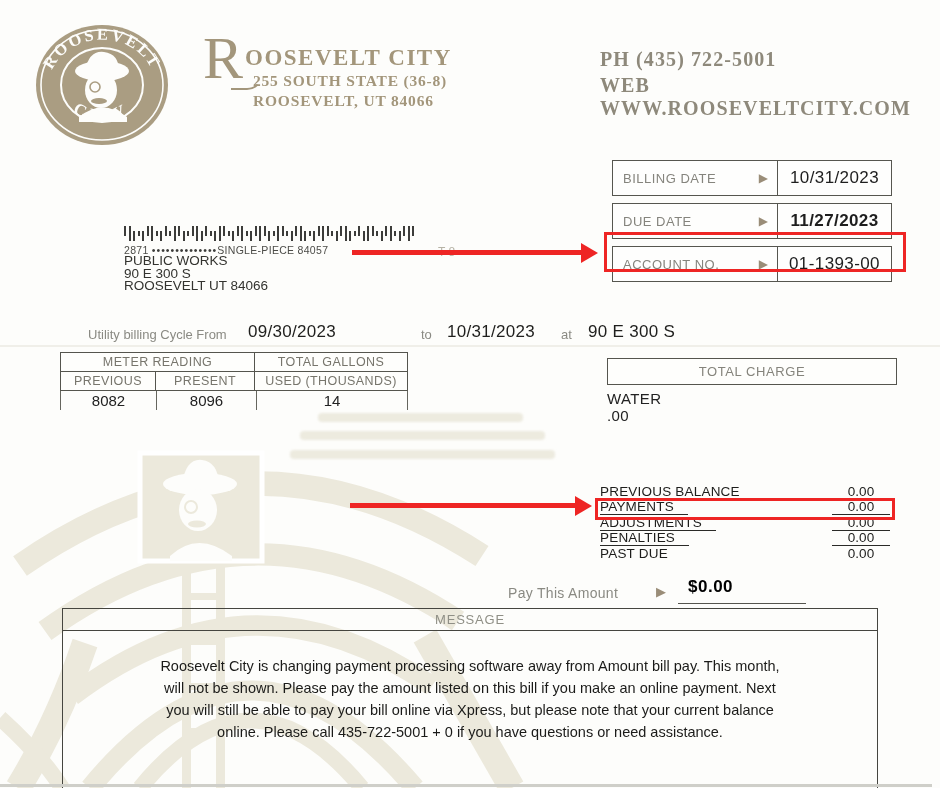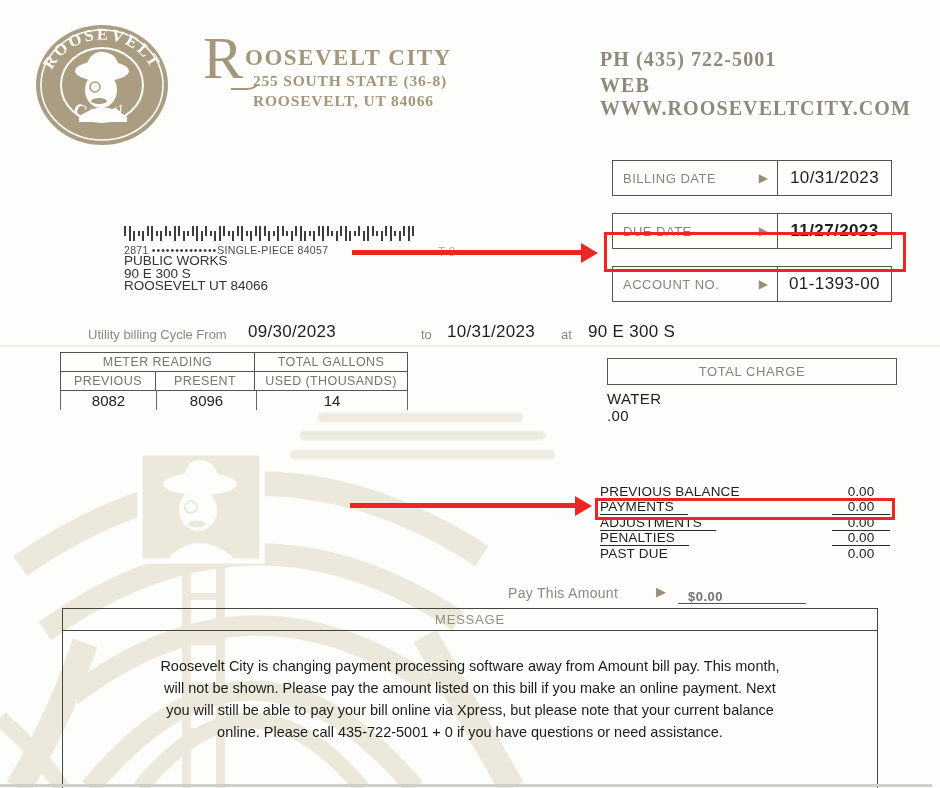--- a/index.html
+++ b/index.html
@@ -17,21 +17,21 @@
   
   .logo{left:35px;top:24px;width:134px;height:122px;z-index:2;}
   .brand-r{left:203px;top:28px;font-family:"Liberation Serif",serif;font-size:60px;line-height:60px;color:#a3967b;z-index:2;}
   .r-tail{left:231px;top:74px;width:30px;height:14px;border-bottom:2.5px solid #a3967b;border-right:2px solid transparent;border-radius:0 0 18px 0;z-index:2;}
   .brand-name{left:245px;top:45px;font-family:"Liberation Serif",serif;font-weight:bold;font-size:23px;letter-spacing:1.5px;color:#a3967b;z-index:2;}
   .brand-line{font-family:"Liberation Serif",serif;font-weight:bold;font-size:15.5px;letter-spacing:.8px;color:#a3967b;z-index:2;}
   .contact-line{font-family:"Liberation Serif",serif;font-weight:bold;font-size:20px;letter-spacing:1.1px;color:#8e897b;z-index:2;}
 
   
   .bill-table{left:612px;top:160px;width:280px;z-index:2;}
-  .bill-row{display:flex;height:34px;border:1.5px solid #56564f;margin-bottom:17px;background:rgba(255,255,255,.55);}
+  .bill-row{display:flex;height:34px;border:1.5px solid #56564f;margin-bottom:7px;background:rgba(255,255,255,.55);}
   .bill-label-cell{flex:0 0 145px;display:flex;align-items:center;justify-content:space-between;
     padding:0 9px 0 10px;border-right:1.5px solid #56564f;}
   .bill-label{font-size:13px;letter-spacing:.5px;color:#85847d;}
   .tri{color:#9a8d78;font-size:12px;line-height:1;}
   .bill-value-cell{flex:1;display:flex;align-items:center;justify-content:center;font-size:17px;color:#1e1e1e;letter-spacing:.4px;}
   .bill-value-cell.bold{font-weight:bold;}
 
   
   .red-box{position:absolute;border:3.5px solid #ee2524;z-index:5;}
   .red-arrow{position:absolute;height:5px;background:#ee2524;z-index:5;}
@@ -79,21 +79,21 @@
   
   .balance{left:600px;top:484px;width:290px;z-index:2;}
   .bal-row{display:flex;justify-content:space-between;align-items:flex-start;height:15.4px;}
   .bal-label{font-size:13.5px;letter-spacing:.2px;color:#1d1d1b;padding-right:14px;border-bottom:1.2px solid #2a2a27;}
   .bal-value{font-size:13.5px;color:#1d1d1b;width:58px;text-align:center;border-bottom:1.2px solid #2a2a27;}
   .bal-row.last .bal-label,.bal-row.last .bal-value{border-bottom:none;}
 
   
   .pay-label{left:508px;top:585px;font-size:14px;color:#8a8a83;letter-spacing:.3px;z-index:2;}
   .pay-tri{left:656px;top:584px;font-size:13px;color:#9a8d78;z-index:2;}
-  .pay-amount{left:688px;top:577px;font-size:13px;font-weight:bold;color:#737373;letter-spacing:.5px;z-index:2;margin-top:12px;}
+  .pay-amount{left:688px;top:577px;font-size:17px;font-weight:bold;color:#000000;letter-spacing:.5px;z-index:2;}
   .pay-underline{left:678px;top:603px;width:128px;height:1.3px;background:#55554e;z-index:2;}
 
   
   .message{left:62px;top:608px;width:814px;height:190px;border:1.5px solid #45453f;z-index:2;}
   .message-head{height:21px;border-bottom:1.5px solid #45453f;display:flex;align-items:center;justify-content:center;
      font-size:13px;color:#8f8f86;letter-spacing:.8px;}
   .message-body{padding-top:24px;text-align:center;font-size:14.5px;line-height:22px;color:#1b1b19;}
 
   .scan-line{left:0;top:345px;width:940px;height:1.5px;background:#f0efe9;z-index:1;}
   .scan-edge{left:0;top:784px;width:932px;height:3px;background:#cfcfc9;z-index:6;}

